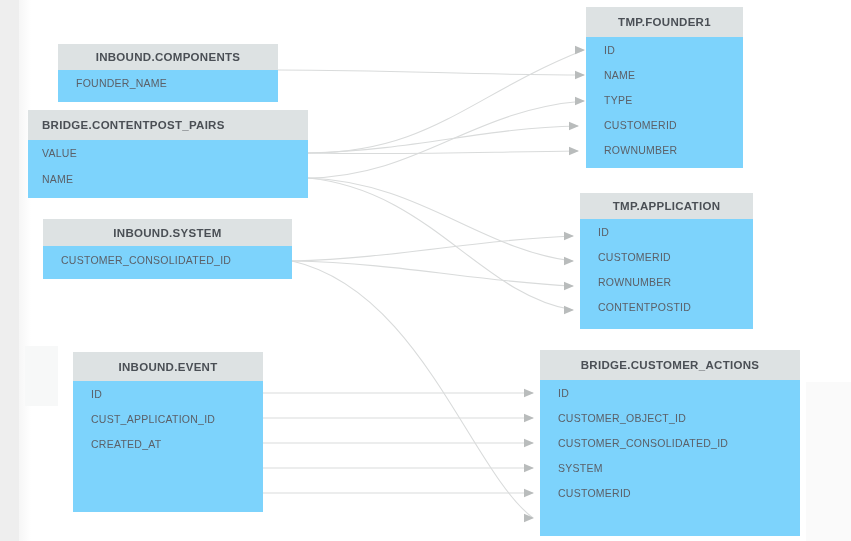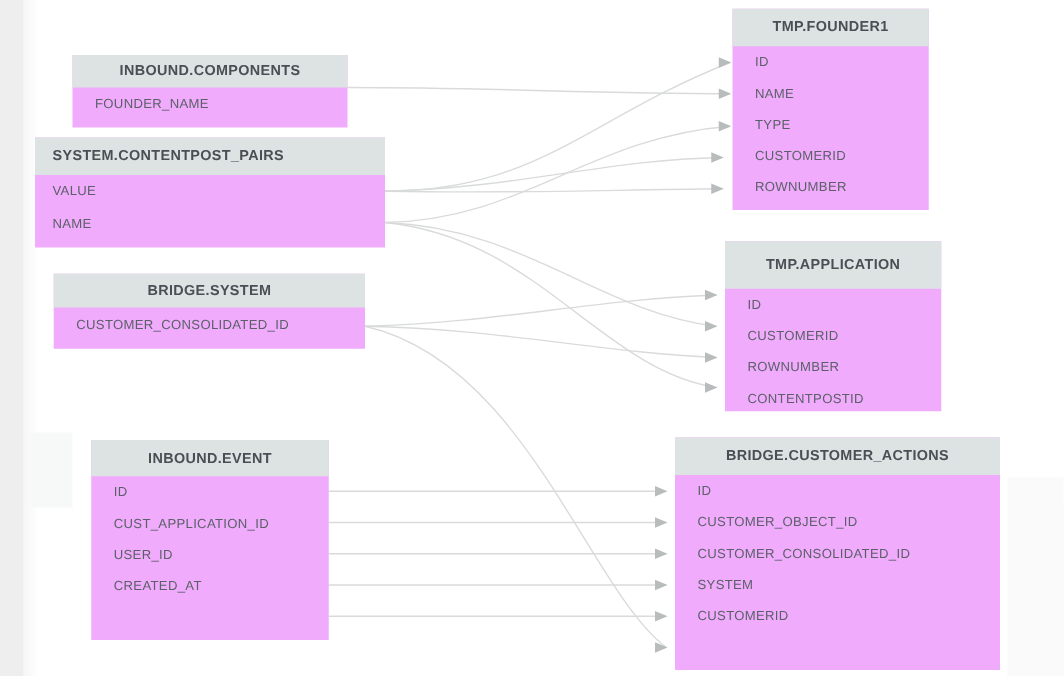--- a/index.html
+++ b/index.html
@@ -35,21 +35,21 @@
   }
   .link-path{
     fill:none;
     stroke:#d9dbdb;
     stroke-width:1.1;
   }
   .arrow-head{ fill:#b9bcbc; }
 
   .table-box{
     position:absolute;
-    background:#f0abfc;
+    background:#7dd3fc;
     box-sizing:border-box;
   }
   .table-header{
     background:#dde2e3;
     color:#4a4f55;
     font-size:11.5px;
     font-weight:bold;
     letter-spacing:0.3px;
     display:flex;
     align-items:center;
@@ -109,45 +109,44 @@
       <polygon class="arrow-head" points="524,488.8 534,493 524,497.2"></polygon>
       <polygon class="arrow-head" points="524,513.8 534,518 524,522.2"></polygon>
     </svg>
 
   <div id="tables-layer">
       <div class="table-box" style="left: 58px; top: 44px; width: 220px; height: 58px;">
         <div class="table-header center" style="height: 26px; padding: 0px 10px;">INBOUND.COMPONENTS</div>
         <div class="field-row" style="height: 26px; padding-left: 18px;">FOUNDER_NAME</div>
       </div>
       <div class="table-box" style="left: 28px; top: 110px; width: 280px; height: 88px;">
-        <div class="table-header left" style="height: 30px; padding: 0px 0px 0px 14px;">SYSTEM.CONTENTPOST_PAIRS</div>
+        <div class="table-header left" style="height: 30px; padding: 0px 0px 0px 14px;">BRIDGE.CONTENTPOST_PAIRS</div>
         <div class="field-row" style="height: 26px; padding-left: 14px;">VALUE</div>
         <div class="field-row" style="height: 26px; padding-left: 14px;">NAME</div>
       </div>
       <div class="table-box" style="left: 43px; top: 219px; width: 249px; height: 60px;">
-        <div class="table-header center" style="height: 27px; padding: 0px 10px;">BRIDGE.SYSTEM</div>
+        <div class="table-header center" style="height: 27px; padding: 0px 10px;">INBOUND.SYSTEM</div>
         <div class="field-row" style="height: 27px; padding-left: 18px;">CUSTOMER_CONSOLIDATED_ID</div>
       </div>
       <div class="table-box" style="left: 73px; top: 352px; width: 190px; height: 160px;">
         <div class="table-header center" style="height: 29px; padding: 0px 10px;">INBOUND.EVENT</div>
         <div class="field-row" style="height: 25px; padding-left: 18px;">ID</div>
         <div class="field-row" style="height: 25px; padding-left: 18px;">CUST_APPLICATION_ID</div>
-        <div class="field-row" style="height: 25px; padding-left: 18px;">USER_ID</div>
         <div class="field-row" style="height: 25px; padding-left: 18px;">CREATED_AT</div>
       </div>
       <div class="table-box" style="left: 586px; top: 7px; width: 157px; height: 161px;">
         <div class="table-header center" style="height: 30px; padding: 0px 10px;">TMP.FOUNDER1</div>
         <div class="field-row" style="height: 25px; padding-left: 18px;">ID</div>
         <div class="field-row" style="height: 25px; padding-left: 18px;">NAME</div>
         <div class="field-row" style="height: 25px; padding-left: 18px;">TYPE</div>
         <div class="field-row" style="height: 25px; padding-left: 18px;">CUSTOMERID</div>
         <div class="field-row" style="height: 25px; padding-left: 18px;">ROWNUMBER</div>
       </div>
       <div class="table-box" style="left: 580px; top: 193px; width: 173px; height: 136px;">
-        <div class="table-header center" style="height: 38px; padding: 0px 10px;">TMP.APPLICATION</div>
+        <div class="table-header center" style="height: 26px; padding: 0px 10px;">TMP.APPLICATION</div>
         <div class="field-row" style="height: 25px; padding-left: 18px;">ID</div>
         <div class="field-row" style="height: 25px; padding-left: 18px;">CUSTOMERID</div>
         <div class="field-row" style="height: 25px; padding-left: 18px;">ROWNUMBER</div>
         <div class="field-row" style="height: 25px; padding-left: 18px;">CONTENTPOSTID</div>
       </div>
       <div class="table-box" style="left: 540px; top: 350px; width: 260px; height: 186px;">
         <div class="table-header center" style="height: 30px; padding: 0px 10px;">BRIDGE.CUSTOMER_ACTIONS</div>
         <div class="field-row" style="height: 25px; padding-left: 18px;">ID</div>
         <div class="field-row" style="height: 25px; padding-left: 18px;">CUSTOMER_OBJECT_ID</div>
         <div class="field-row" style="height: 25px; padding-left: 18px;">CUSTOMER_CONSOLIDATED_ID</div>

